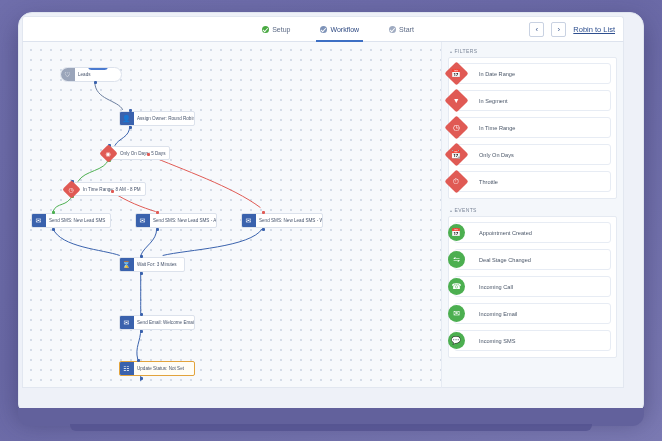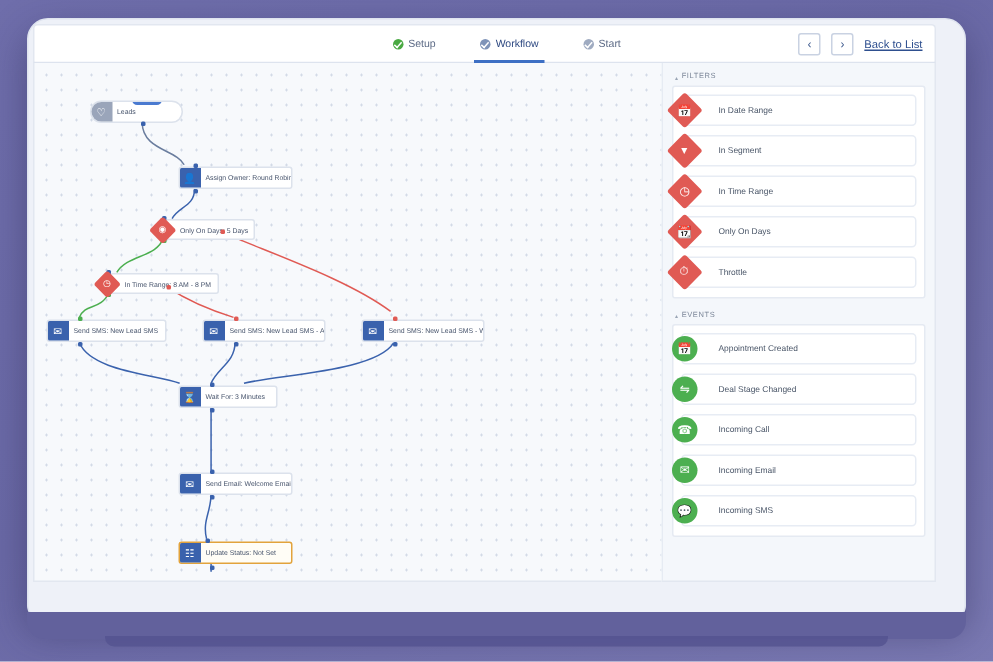--- a/index.html
+++ b/index.html
@@ -340,21 +340,21 @@
         <span>Workflow</span>
       </div>
       <div class="tab">
         <span class="ck gray"></span>
         <span>Start</span>
       </div>
     </div>
     <div id="topbar-right">
       <div class="navbtn">‹</div>
       <div class="navbtn">›</div>
-      <div id="back-to-list">Back to List</div>
+      <div id="back-to-list">Robin to List</div>
     </div>
   </div>
 
   <div id="body-split">
 
     <div id="canvas">
       <div id="canvas-dots"></div>
 
       <svg id="wires" viewBox="0 0 419 345" preserveAspectRatio="none">
 

